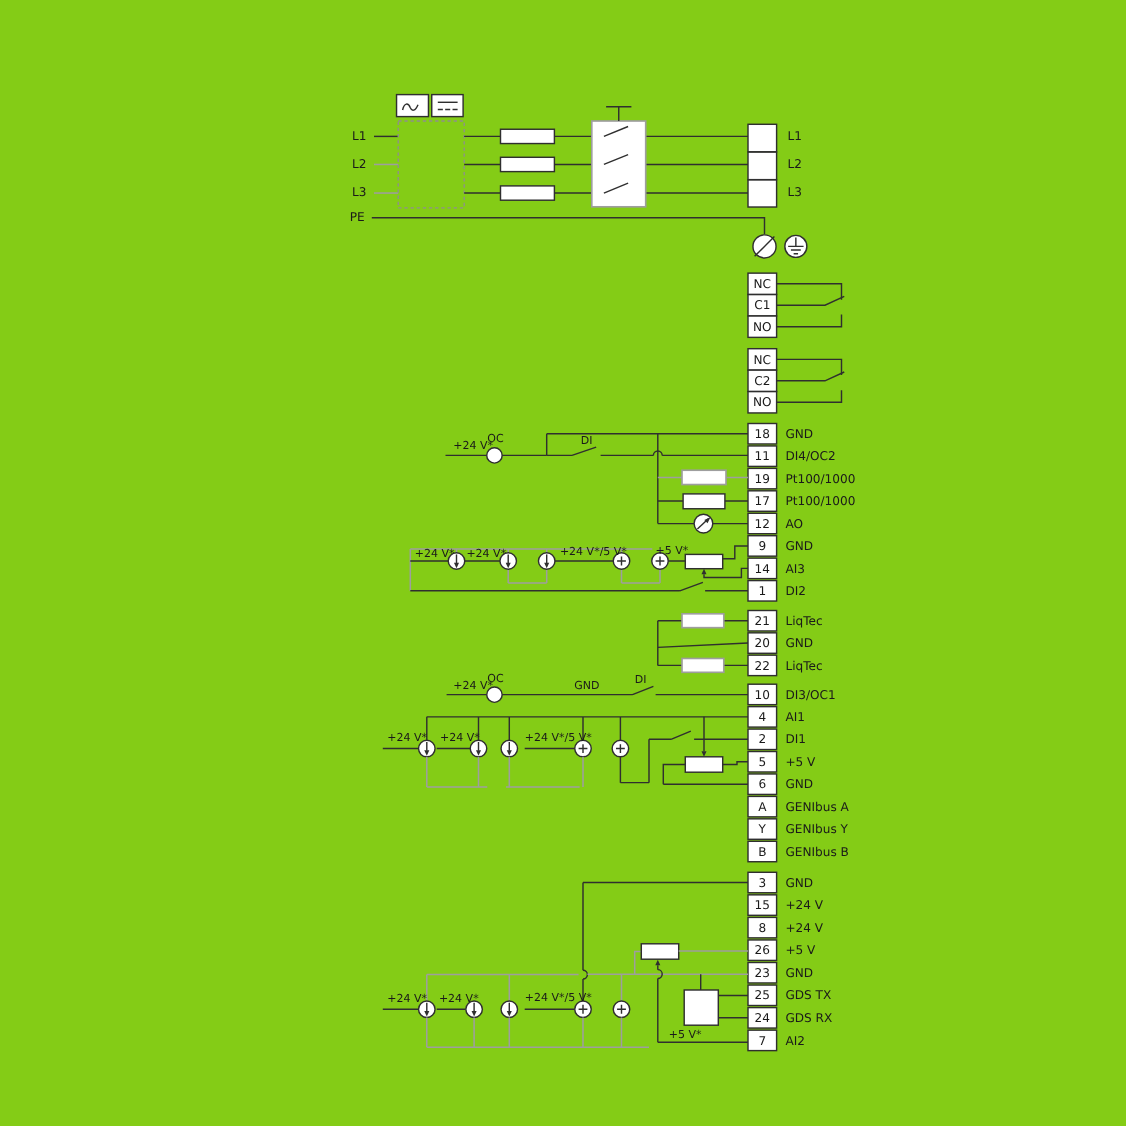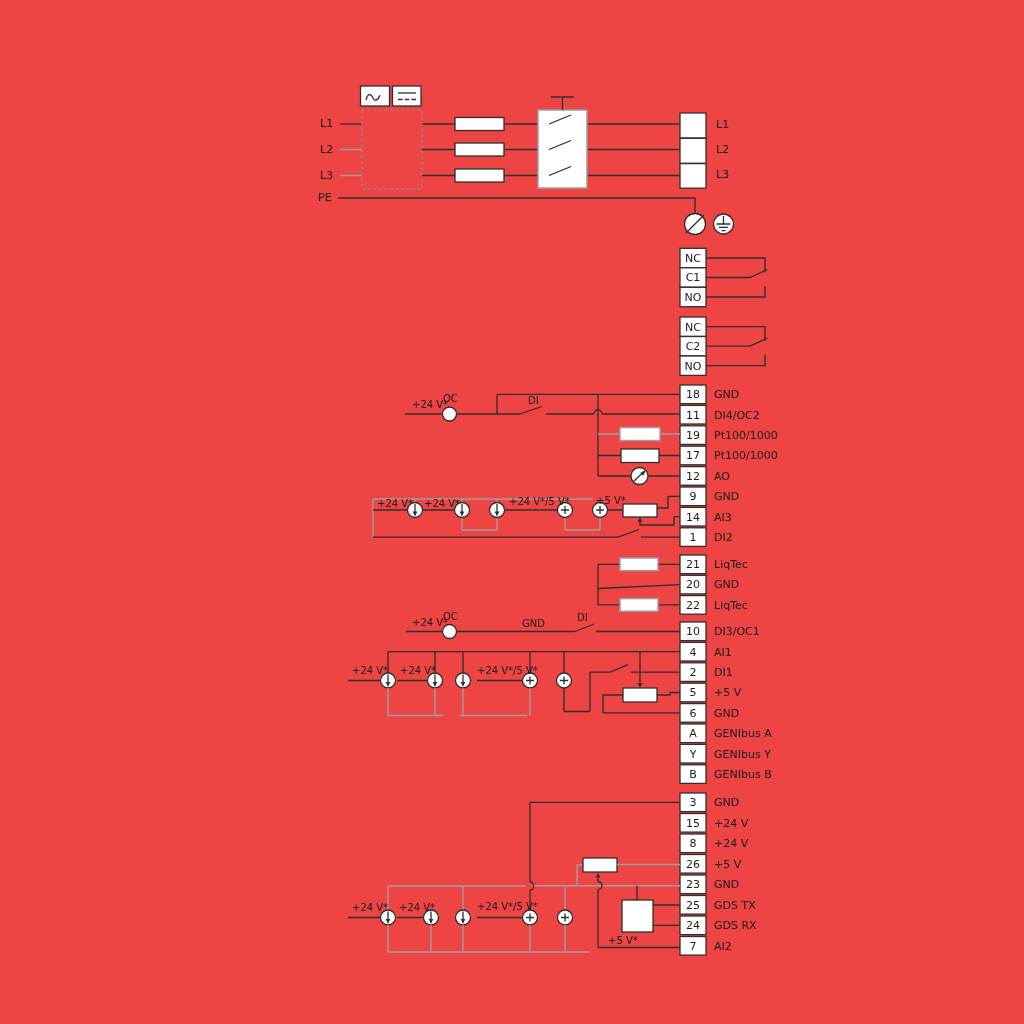--- a/index.html
+++ b/index.html
@@ -1,16 +1,16 @@
 <!DOCTYPE html>
 <html><head>
 <meta charset="utf-8">
 <style>
   html,body{margin:0;padding:0;background:#fff;}
-  #stage{position:relative;width:1024px;height:1024px;background:#ef4444;overflow:hidden;text-align:right;}
+  #stage{position:relative;width:1024px;height:1024px;background:#84cc16;overflow:hidden;text-align:right;}
   svg{display:block;}
   svg text{font-family:"DejaVu Sans","Liberation Sans",sans-serif;font-size:11px;fill:#1a1a1a;}
   svg text.ts{font-size:10px;}
   svg text.num{text-anchor:middle;}
   .k{stroke:#2f2f2f;stroke-width:1.3;fill:none;}
   .g{stroke:#9e9e9e;stroke-width:1.4;fill:none;}
   .kb{fill:#ffffff;stroke:#2f2f2f;stroke-width:1.3;}
   .gb{fill:#ffffff;stroke:#9e9e9e;stroke-width:1.5;}
   .dash{stroke:#8f8f8f;stroke-width:1.2;fill:none;stroke-dasharray:3,2.6;}
   .fillk{fill:#2f2f2f;stroke:none;}

